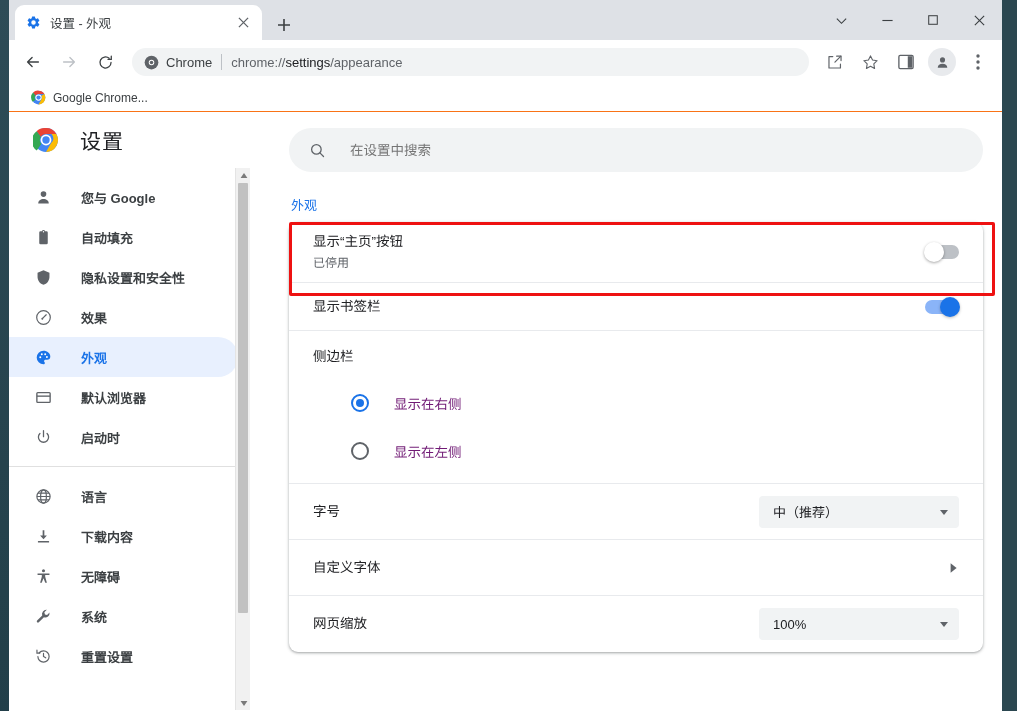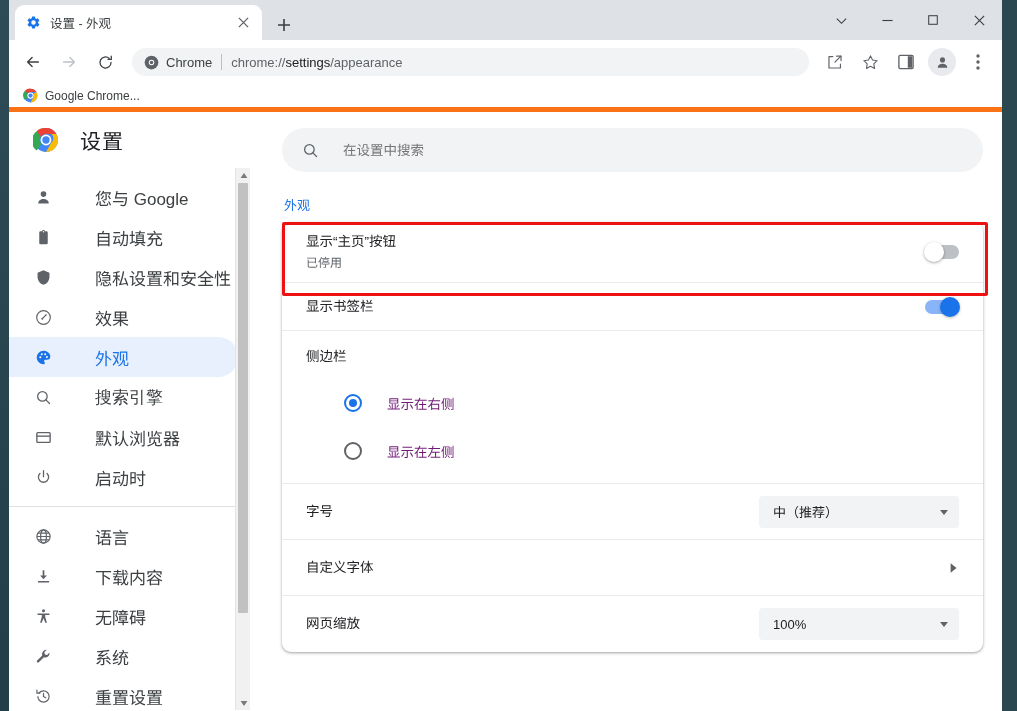--- a/index.html
+++ b/index.html
@@ -122,40 +122,41 @@
     background: #e8eaed;
     display: flex; align-items: center; justify-content: center;
     color: #5f6368;
   }
 
   
   .bookmarks {
     height: 28px;
     background: #ffffff;
     display: flex; align-items: center;
-    padding: 0 8px;
-    border-bottom: 5px solid #f97316;
+    padding: 0 16px;
+    border-bottom: 1px solid #f97316;
   }
   .bm-item {
     display: flex; align-items: center;
     height: 22px; padding: 0 6px;
     border-radius: 4px;
   }
   .bm-item .bm-label {
     font-size: 12px; color: #3c4043;
     margin-left: 7px;
     white-space: nowrap;
   }
 
   
   .page {
     position: relative;
     height: calc(711px - 40px - 44px - 29px);
     background: #ffffff;
     display: flex;
+    gap: 7px;
   }
 
   
   .nav {
     width: 241px; flex: 0 0 241px;
     position: relative;
     background: #ffffff;
     overflow: hidden;
   }
   .nav-header {
@@ -175,23 +176,24 @@
     padding-left: 24px;
     margin-right: 12px;
     border-radius: 0 20px 20px 0;
     color: #5f6368;
   }
   .nav-item .ni-icon {
     width: 20px; height: 20px; flex: 0 0 20px;
     display: flex; align-items: center; justify-content: center;
   }
   .nav-item .ni-label {
-    font-size: 17px; color: #3c4043;
-    margin-left: 42px;
+    font-size: 13px; color: #3c4043;
+    margin-left: 28px;
     white-space: nowrap;
+    font-weight: bold;
   }
   .nav-item.selected { background: #e8f0fe; }
   .nav-item.selected .ni-label { color: #1a73e8; }
   .nav-item.selected .ni-icon { color: #1a73e8; }
 
   
   .nav-scroll {
     position: absolute; right: 0; top: 56px; bottom: 0;
     width: 15px;
     background: #f1f1f1;
@@ -520,29 +522,20 @@
                   <path d="M10 2a8 8 0 000 16c.9 0 1.6-.7 1.6-1.6 0-.4-.2-.8-.5-1.1-.3-.3-.4-.6-.4-1 0-.9.7-1.6 1.6-1.6h1.9A4 4 0 0018 8.8C18 5 14.4 2 10 2z"></path>
                   <circle cx="6.2" cy="9.6" r="1.15" fill="#ffffff"></circle>
                   <circle cx="8" cy="6.2" r="1.15" fill="#ffffff"></circle>
                   <circle cx="12" cy="6.2" r="1.15" fill="#ffffff"></circle>
                   <circle cx="14" cy="9.4" r="1.15" fill="#ffffff"></circle>
                 </svg>
               </span>
               <span class="ni-label">外观</span>
             </div>
 
-            <div class="nav-item">
-              <span class="ni-icon">
-                <svg width="17" height="17" viewBox="0 0 20 20" fill="none" stroke="#5f6368" stroke-width="1.5">
-                  <circle cx="8.7" cy="8.7" r="5.6"></circle>
-                  <path d="M12.8 12.8l4.3 4.3" stroke-linecap="round"></path>
-                </svg>
-              </span>
-              <span class="ni-label">搜索引擎</span>
-            </div>
 
             <div class="nav-item">
               <span class="ni-icon">
                 <svg width="17" height="17" viewBox="0 0 20 20" fill="none" stroke="#5f6368" stroke-width="1.6">
                   <rect x="2.2" y="4.2" width="15.6" height="11.6" rx="1"></rect>
                   <path d="M2.2 8.4h15.6"></path>
                 </svg>
               </span>
               <span class="ni-label">默认浏览器</span>
             </div>

